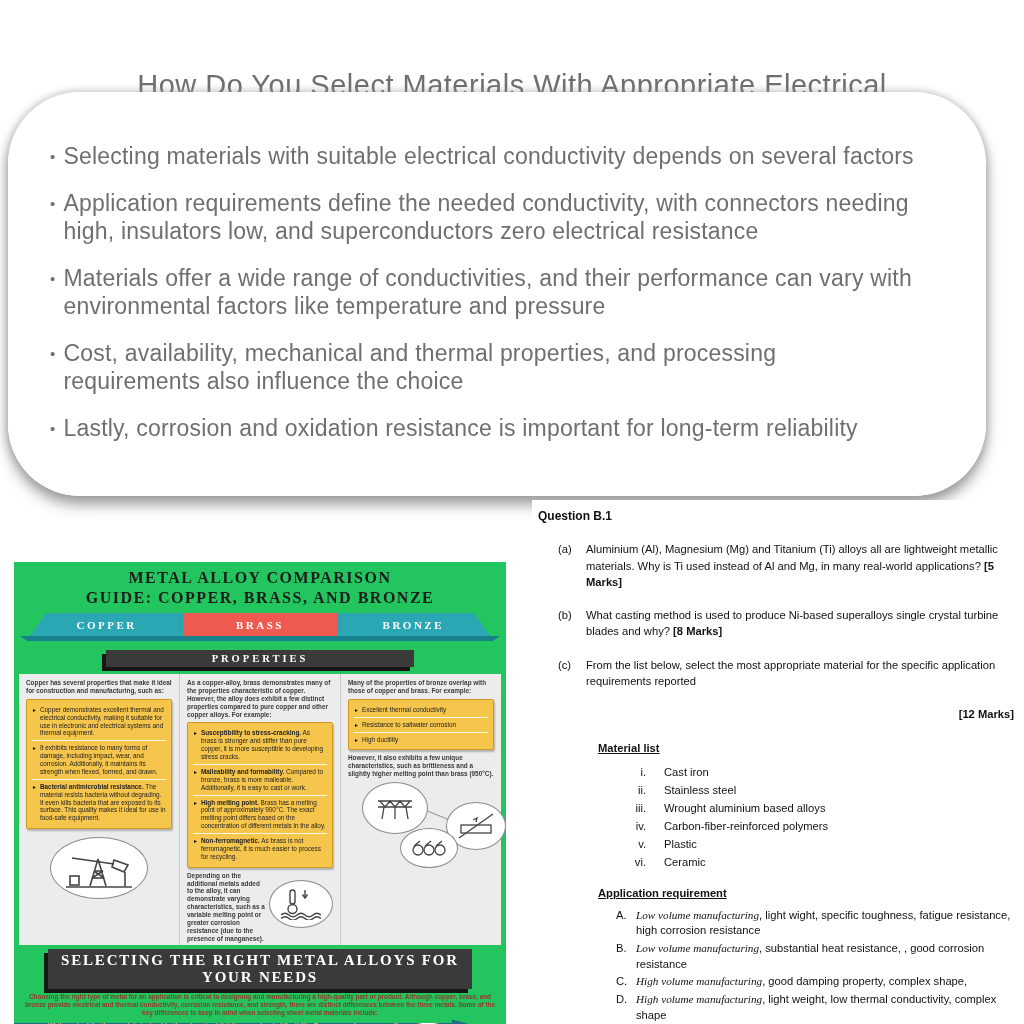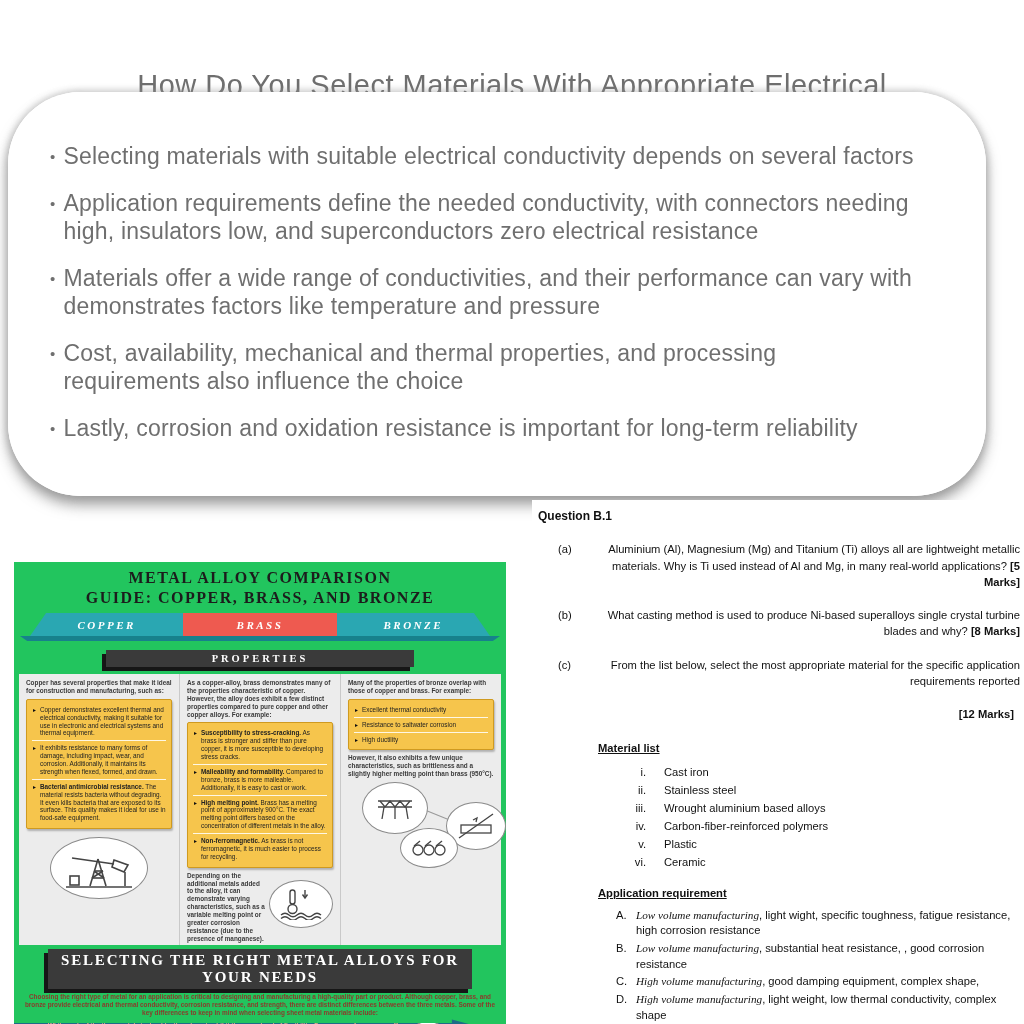--- a/index.html
+++ b/index.html
@@ -26,21 +26,21 @@
   .bubble .dot{font-size:15px;padding:6px 8px 0 0;flex:0 0 auto;color:#6f6f6f;}
   
   .ig{
     position:absolute;left:14px;top:530px;width:492px;height:497px;background:#22c55e;
     overflow:hidden;font-family:"Liberation Sans",sans-serif;color:#222;margin-top:32px;
   }
   .ig-title{ text-align:center;font-family:"Liberation Serif",serif;font-weight:700;
     font-size:16px;letter-spacing:1.5px;line-height:1.25;color:#1c1c1c;margin-top:6px;}
   .ig-title .b{font-weight:900;}
   .ribbon-wrap{margin:5px 16px 0 16px;position:relative;}
-  .ribbon{display:flex;height:23px;clip-path:polygon(0 100%,3.5% 0,96.5% 0,100% 100%);font-style:italic;}
+  .ribbon{display:flex;height:23px;clip-path:polygon(0 100%,3.5% 0,96.5% 0,100% 100%);}
   .ribbon .seg{flex:1;display:flex;align-items:center;justify-content:center;background:#2aa7b2;
     color:#fff;font-family:"Liberation Serif",serif;font-weight:700;font-size:11px;letter-spacing:2.5px;}
   .ribbon .seg.red{background:#ee5a50;}
   .ribbon-under{height:5px;margin:0 6px;background:#17818c;clip-path:polygon(0 0,100% 0,98.5% 100%,1.5% 100%);}
   .bar{
     background:#3a3a3a;color:#fff;text-align:center;font-family:"Liberation Serif",serif;
     font-weight:700;letter-spacing:3px;box-shadow:-4px 4px 0 #161616;
   }
   .bar.properties{width:56%;margin:9px auto 7px auto;font-size:10.5px;padding:3px 16px;}
   .bar.selecting{width:86%;margin:4px auto 4px auto;font-size:15px;letter-spacing:1.8px;padding:3px 0;}
@@ -84,21 +84,21 @@
   .a-green .badge{left:42px;top:5px;}
   .lead-b{font-weight:800;}
   
   .ws{
     position:absolute;left:532px;top:500px;width:492px;height:500px;background:#fff;
     color:#111;font-size:11.2px;line-height:1.45;
   }
   .ws .head{font-weight:700;font-size:12px;margin:8px 0 16px 6px;}
   .q{display:flex;margin:0 4px 17px 26px;}
   .q .lbl{flex:0 0 28px;}
-  .q .body{flex:1;text-align:right;}
+  .q .body{flex:1;}
   .bold{font-weight:700;}
   .marks-total{text-align:right;font-weight:700;margin:2px 10px 18px 0;}
   .sub-head{font-weight:700;text-decoration:underline;margin:0 0 6px 66px;}
   .mat{display:flex;margin-left:92px;line-height:1.62;}
   .mat .num{flex:0 0 22px;text-align:right;margin-right:18px;}
   .apps{margin-top:14px;}
   .app{display:flex;margin:0 6px 2px 84px;line-height:1.4;}
   .app .lt{flex:0 0 20px;}
   .app .body{flex:1;}
   .ital{font-style:italic;font-family:Liberation Serif, serif;}
@@ -117,21 +117,21 @@
     <li>
         <span class="dot">•</span>
         <span>Selecting materials with suitable electrical conductivity depends on several factors</span>
       </li>
     <li>
         <span class="dot">•</span>
         <span>Application requirements define the needed conductivity, with connectors needing high, insulators low, and superconductors zero electrical resistance</span>
       </li>
     <li>
         <span class="dot">•</span>
-        <span>Materials offer a wide range of conductivities, and their performance can vary with demonstrates factors like temperature and pressure</span>
+        <span>Materials offer a wide range of conductivities, and their performance can vary with environmental factors like temperature and pressure</span>
       </li>
     <li>
         <span class="dot">•</span>
         <span>Cost, availability, mechanical and thermal properties, and processing requirements also influence the choice</span>
       </li>
     <li>
         <span class="dot">•</span>
         <span>Lastly, corrosion and oxidation resistance is important for long-term reliability</span>
       </li>
   </ul>
@@ -360,21 +360,21 @@
     <div class="app">
         <span class="lt">A.</span>
         <span class="body"><span class="ital">Low volume manufacturing</span><span>, light wight, specific toughness, fatigue resistance, high corrosion resistance</span></span>
       </div>
     <div class="app">
         <span class="lt">B.</span>
         <span class="body"><span class="ital">Low volume manufacturing</span><span>, substantial heat resistance, , good corrosion resistance</span></span>
       </div>
     <div class="app">
         <span class="lt">C.</span>
-        <span class="body"><span class="ital">High volume manufacturing</span><span>, good damping equipment, complex shape,</span></span>
+        <span class="body"><span class="ital">High volume manufacturing</span><span>, good damping property, complex shape,</span></span>
       </div>
     <div class="app">
         <span class="lt">D.</span>
         <span class="body"><span class="ital">High volume manufacturing</span><span>, light weight, low thermal conductivity, complex shape</span></span>
       </div>
 
   </div>
 
 </div>
 

